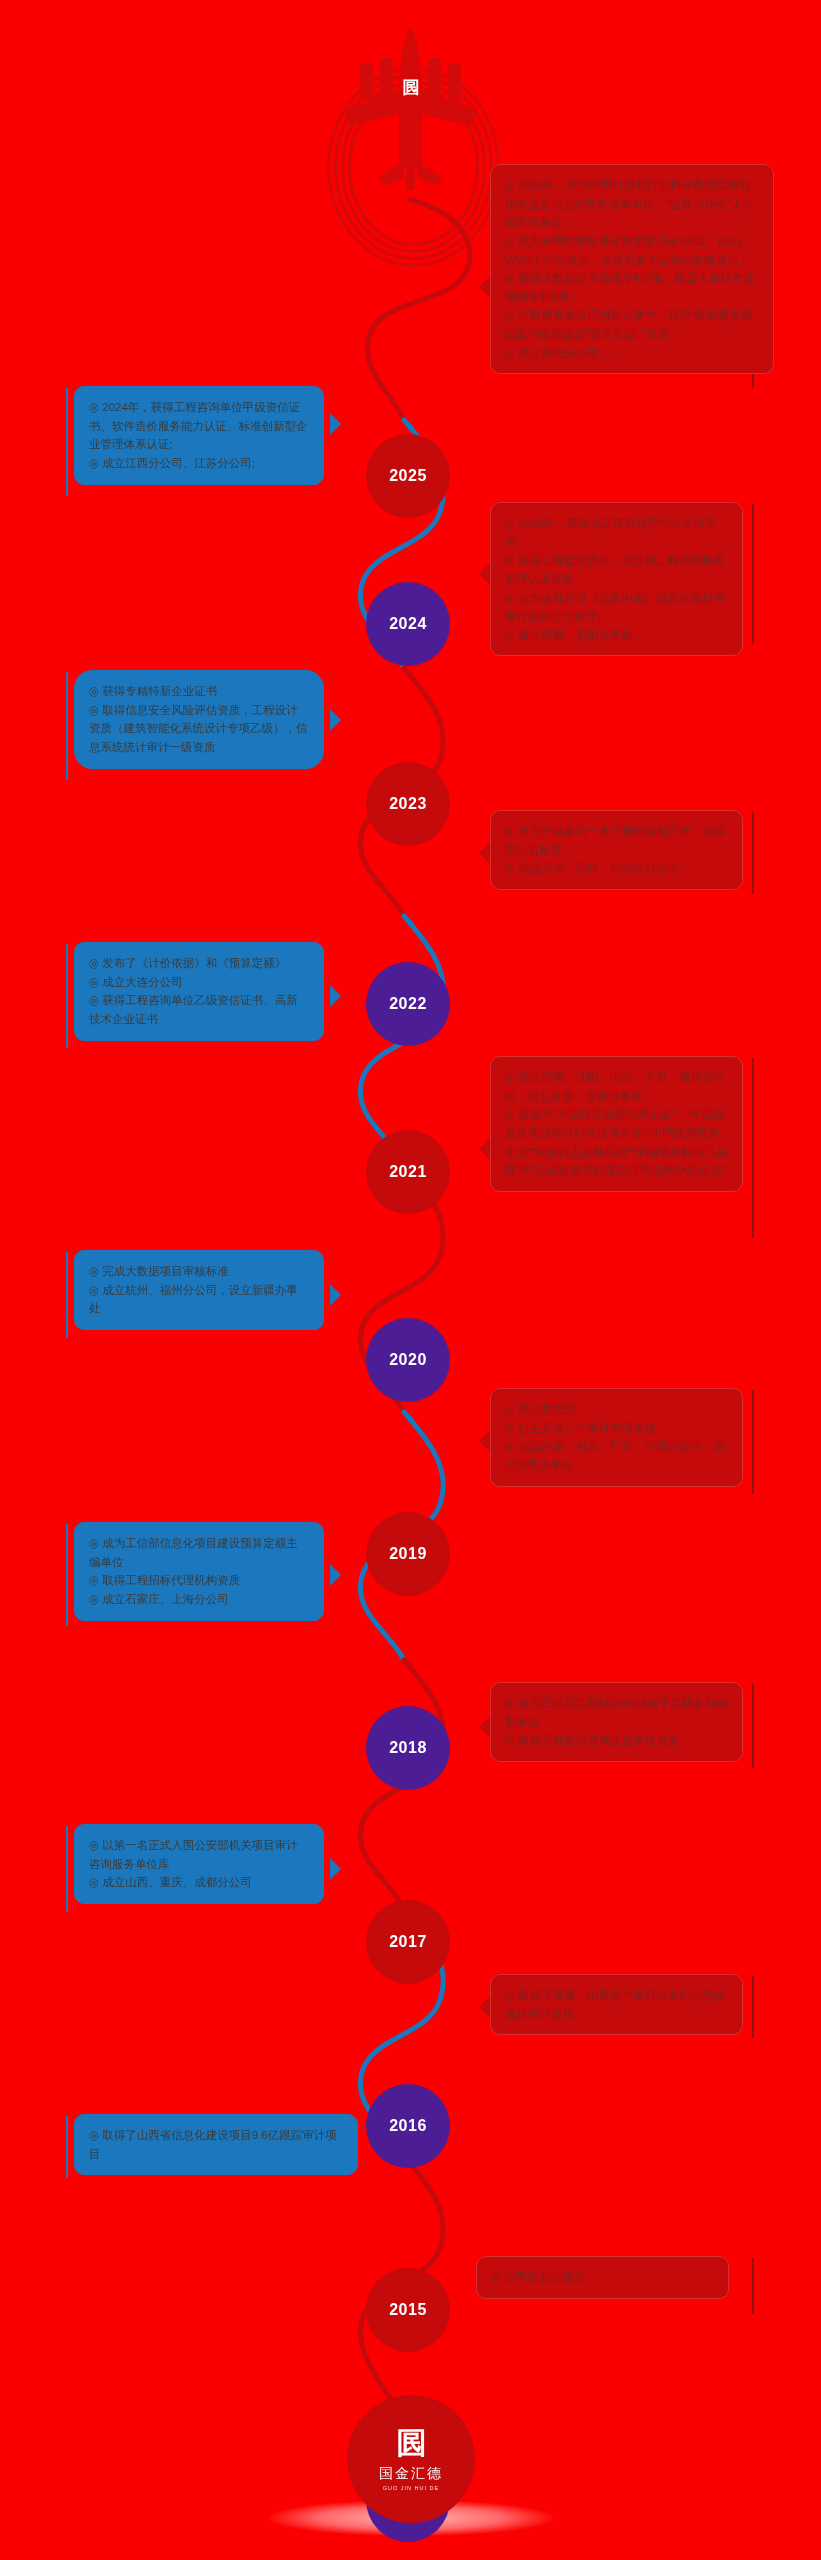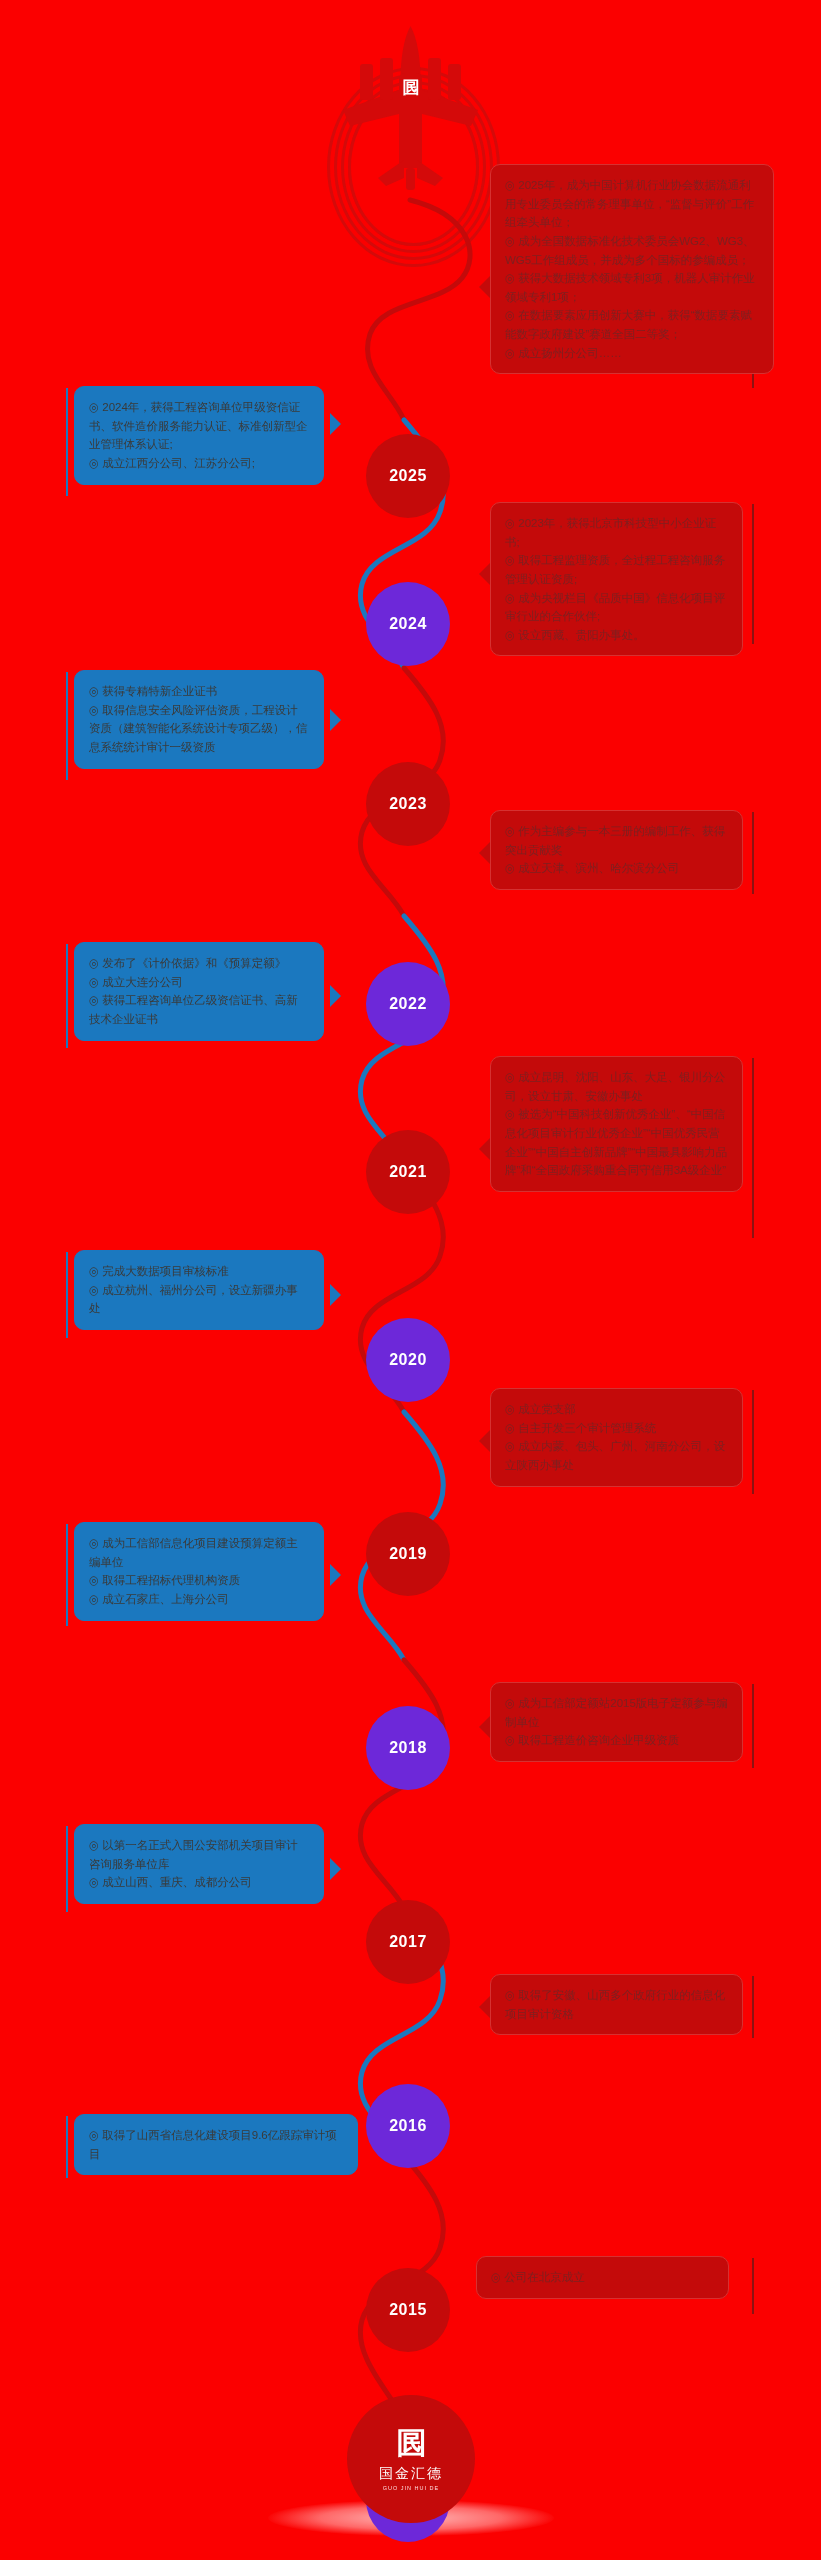--- a/index.html
+++ b/index.html
@@ -70,21 +70,21 @@
     display:flex;
     align-items:center;
     justify-content:center;
     color:#ffffff;
     font-size:16px;
     font-weight:700;
     letter-spacing:.5px;
     z-index:6;
     font-family:"Liberation Sans","DejaVu Sans",sans-serif;
   }
-  .year-node.blue{ background:#6d28d9; }
+  .year-node.blue{ background:#4c1d95; }
   .year-node.dark{ background:#c40a0a; }
 
   
   .card{
     position:absolute;
     border-radius:10px;
     padding:11px 14px;
     box-sizing:border-box;
     font-size:11.5px;
     line-height:1.62;
@@ -267,21 +267,21 @@
   <div class="notch right-card" style="left:479px; top:563px;"></div>
   <div class="card dark" style="left:490px; top:502px; width:253px;">
     <p>◎ 2023年，获得北京市科技型中小企业证书;</p>
     <p>◎ 取得工程监理资质，全过程工程咨询服务管理认证资质;</p>
     <p>◎ 成为央视栏目《品质中国》信息化项目评审行业的合作伙伴;</p>
     <p>◎ 设立西藏、贵阳办事处。</p>
   </div>
 
   <div class="bracket" style="left:66px; top:672px; height:108px;"></div>
   <div class="notch left-card" style="left:330px; top:709px;"></div>
-  <div class="card blue" style="left:74px; top:670px; width:250px;">
+  <div class="card blue" style="left:74px; top:670px; width:250px;border-radius:18px;">
     <p>◎ 获得专精特新企业证书</p>
     <p>◎ 取得信息安全风险评估资质，工程设计资质（建筑智能化系统设计专项乙级），信息系统统计审计一级资质</p>
   </div>
 
   <div class="bracket dark" style="left:752px; top:812px; height:82px;"></div>
   <div class="notch right-card" style="left:479px; top:842px;"></div>
   <div class="card dark" style="left:490px; top:810px; width:253px;">
     <p>◎ 作为主编参与一本三册的编制工作、获得突出贡献奖</p>
     <p>◎ 成立天津、滨州、哈尔滨分公司</p>
   </div>

